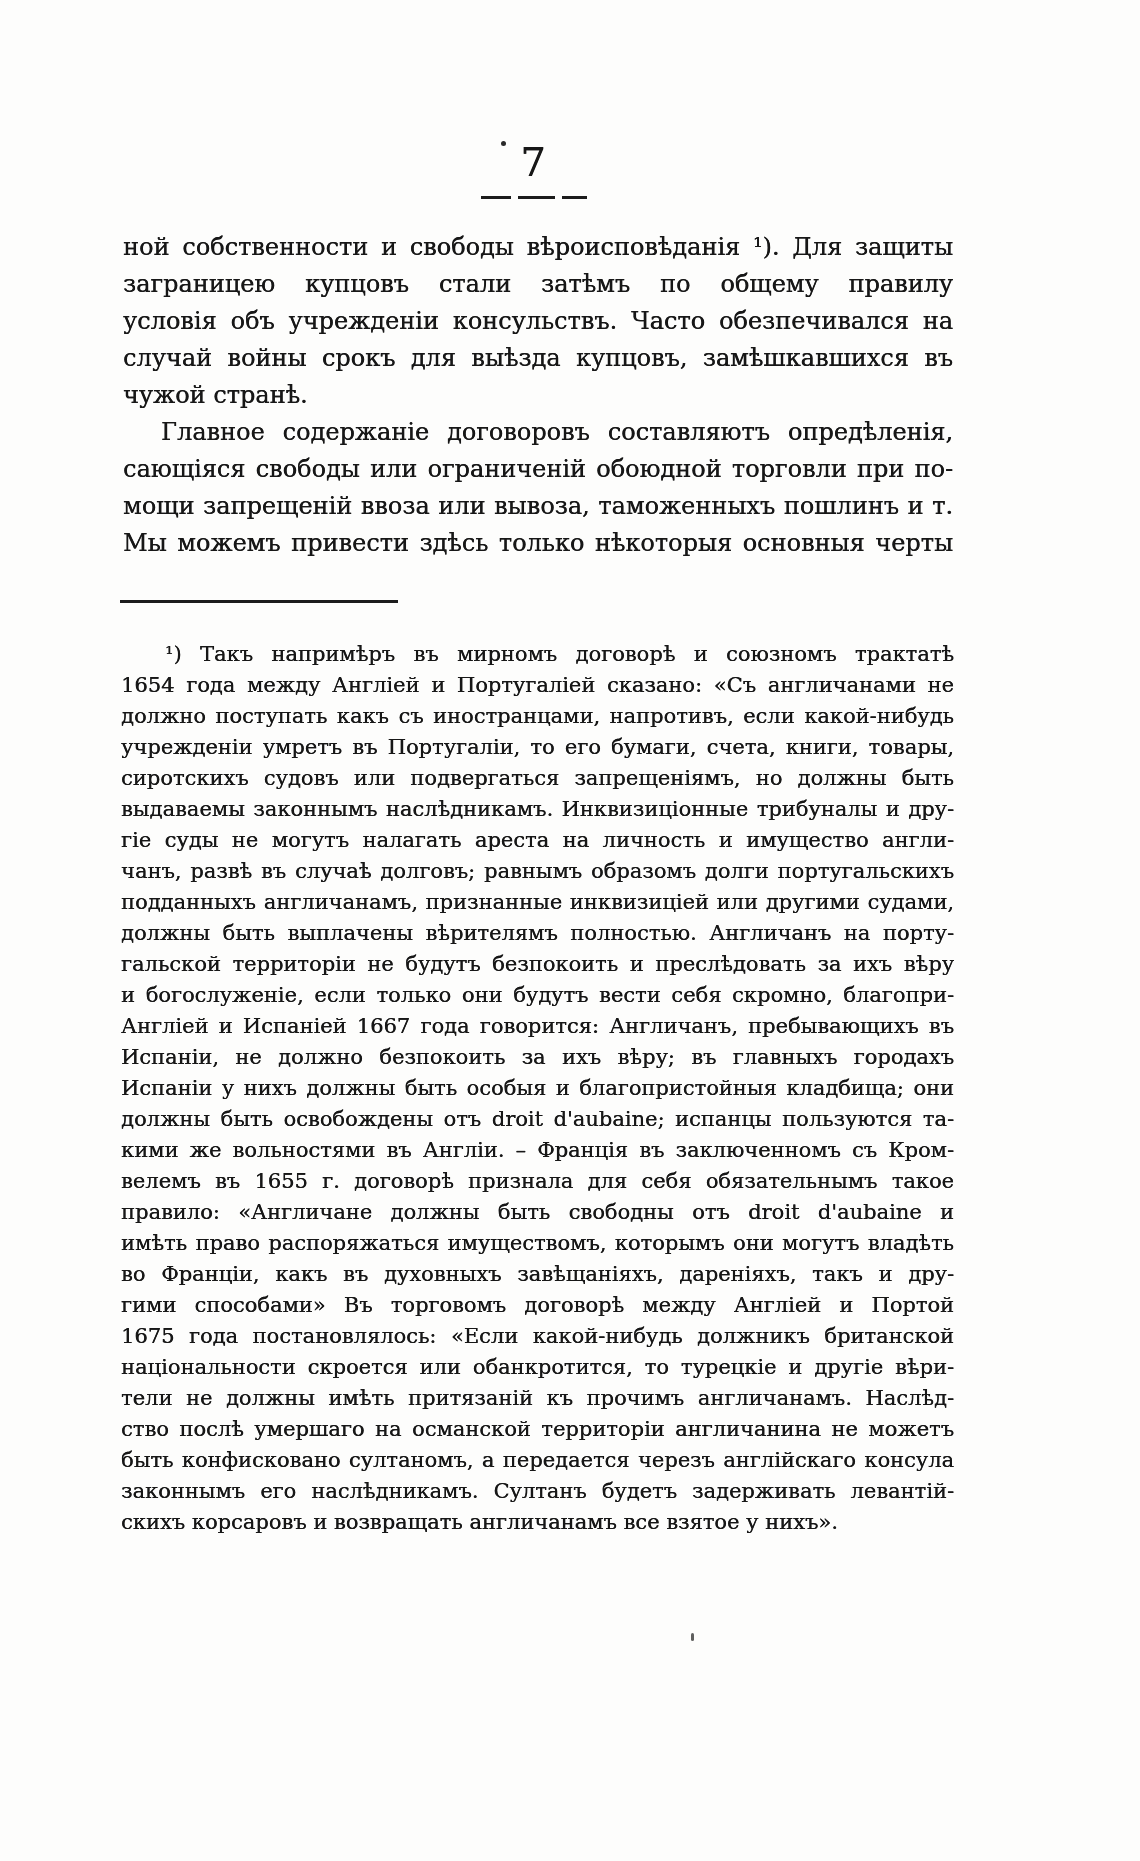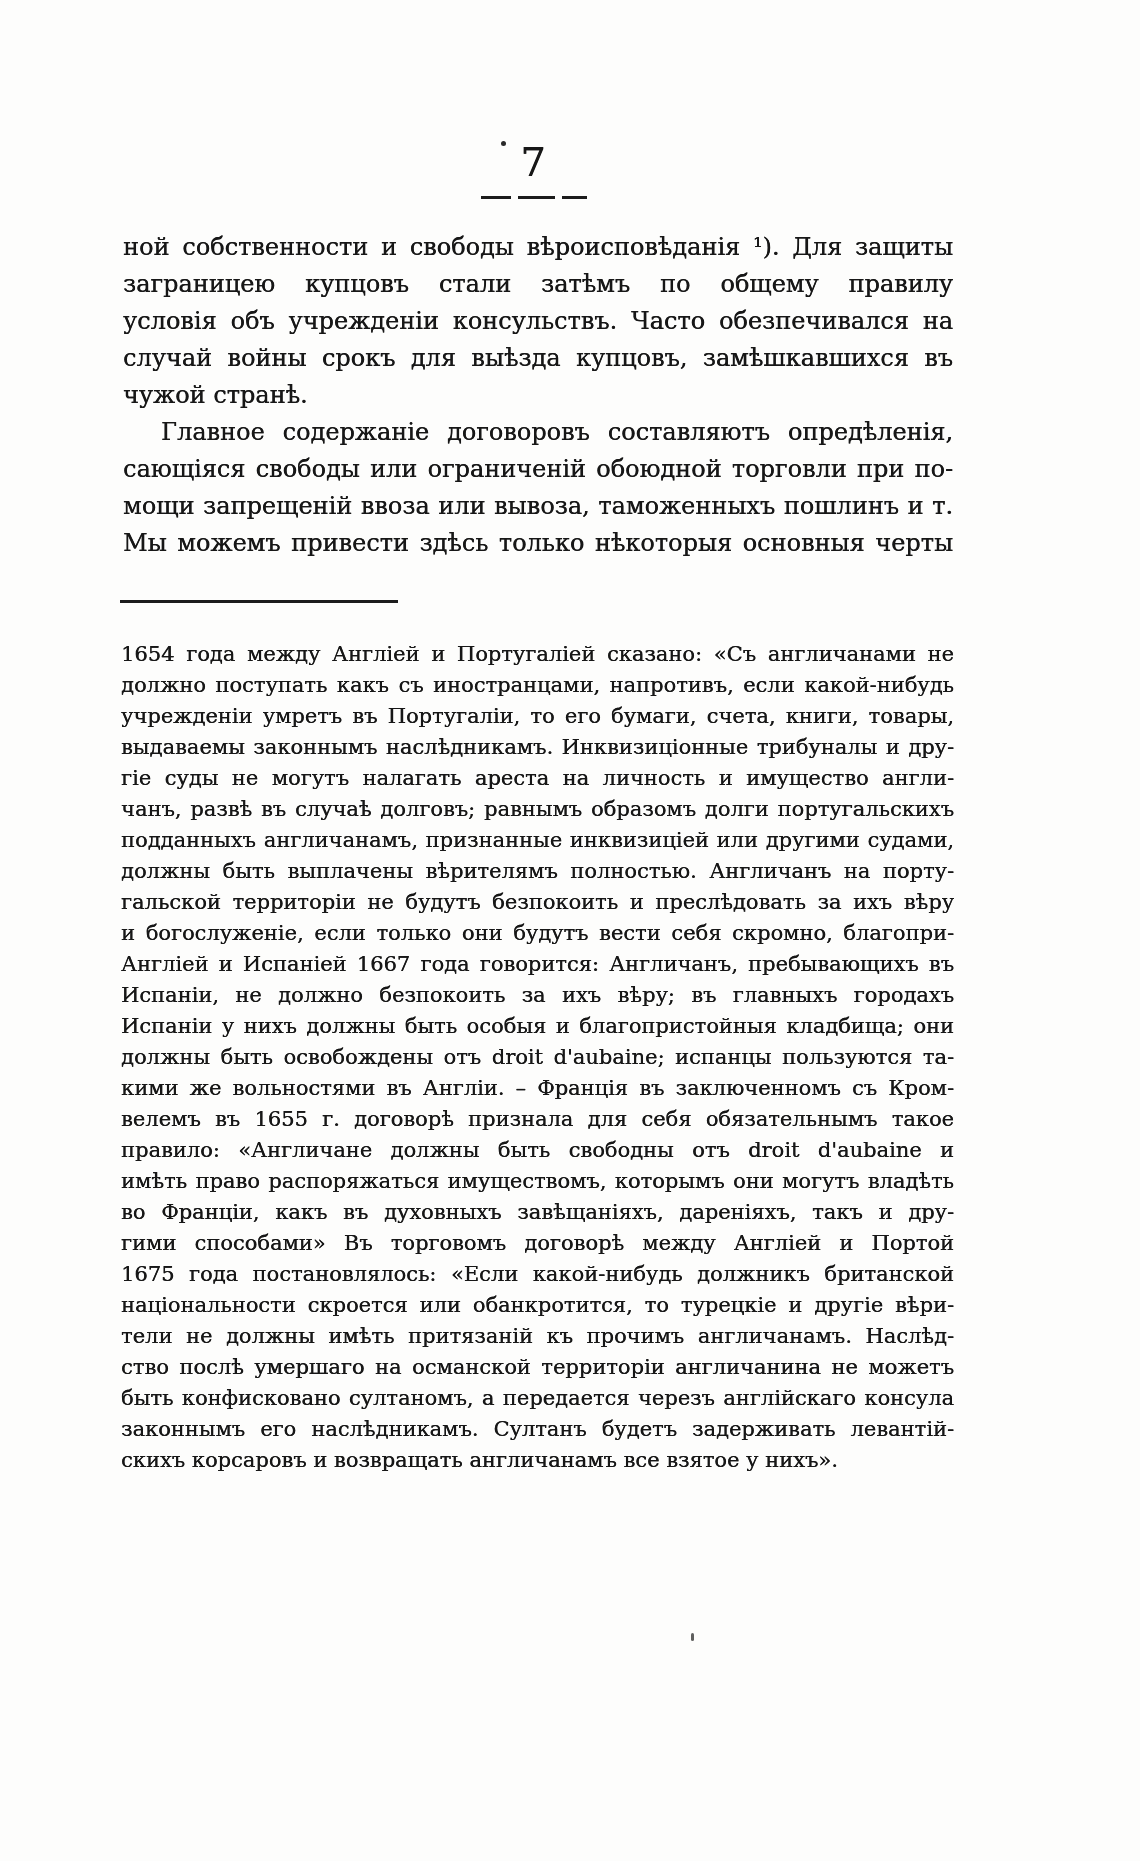--- a/index.html
+++ b/index.html
@@ -75,23 +75,25 @@
     <div class="line no-just">чужой странѣ.</div>
     <div class="line indent">Главное содержаніе договоровъ составляютъ опредѣленія, ка-</div>
     <div class="line">сающіяся свободы или ограниченій обоюдной торговли при по-</div>
     <div class="line">мощи запрещеній ввоза или вывоза, таможенныхъ пошлинъ и т. д.</div>
     <div class="line">Мы можемъ привести здѣсь только нѣкоторыя основныя черты</div>
   </div>
 
   <div class="footnote-rule"></div>
 
   <div class="footnote">
+    <div class="line indent">¹) Такъ напримѣръ въ мирномъ договорѣ и союзномъ трактатѣ</div>
     <div class="line">1654 года между Англіей и Португаліей сказано: «Съ англичанами не</div>
     <div class="line">должно поступать какъ съ иностранцами, напротивъ, если какой-нибудь</div>
     <div class="line">учрежденіи умретъ въ Португаліи, то его бумаги, счета, книги, товары,</div>
+    <div class="line">сиротскихъ судовъ или подвергаться запрещеніямъ, но должны быть</div>
     <div class="line">выдаваемы законнымъ наслѣдникамъ. Инквизиціонные трибуналы и дру-</div>
     <div class="line">гіе суды не могутъ налагать ареста на личность и имущество англи-</div>
     <div class="line">чанъ, развѣ въ случаѣ долговъ; равнымъ образомъ долги португальскихъ</div>
     <div class="line">подданныхъ англичанамъ, признанные инквизиціей или другими судами,</div>
     <div class="line">должны быть выплачены вѣрителямъ полностью. Англичанъ на порту-</div>
     <div class="line">гальской территоріи не будутъ безпокоить и преслѣдовать за ихъ вѣру</div>
     <div class="line">и богослуженіе, если только они будутъ вести себя скромно, благопри-</div>
     <div class="line">Англіей и Испаніей 1667 года говорится: Англичанъ, пребывающихъ въ</div>
     <div class="line">Испаніи, не должно безпокоить за ихъ вѣру; въ главныхъ городахъ</div>
     <div class="line">Испаніи у нихъ должны быть особыя и благопристойныя кладбища; они</div>

